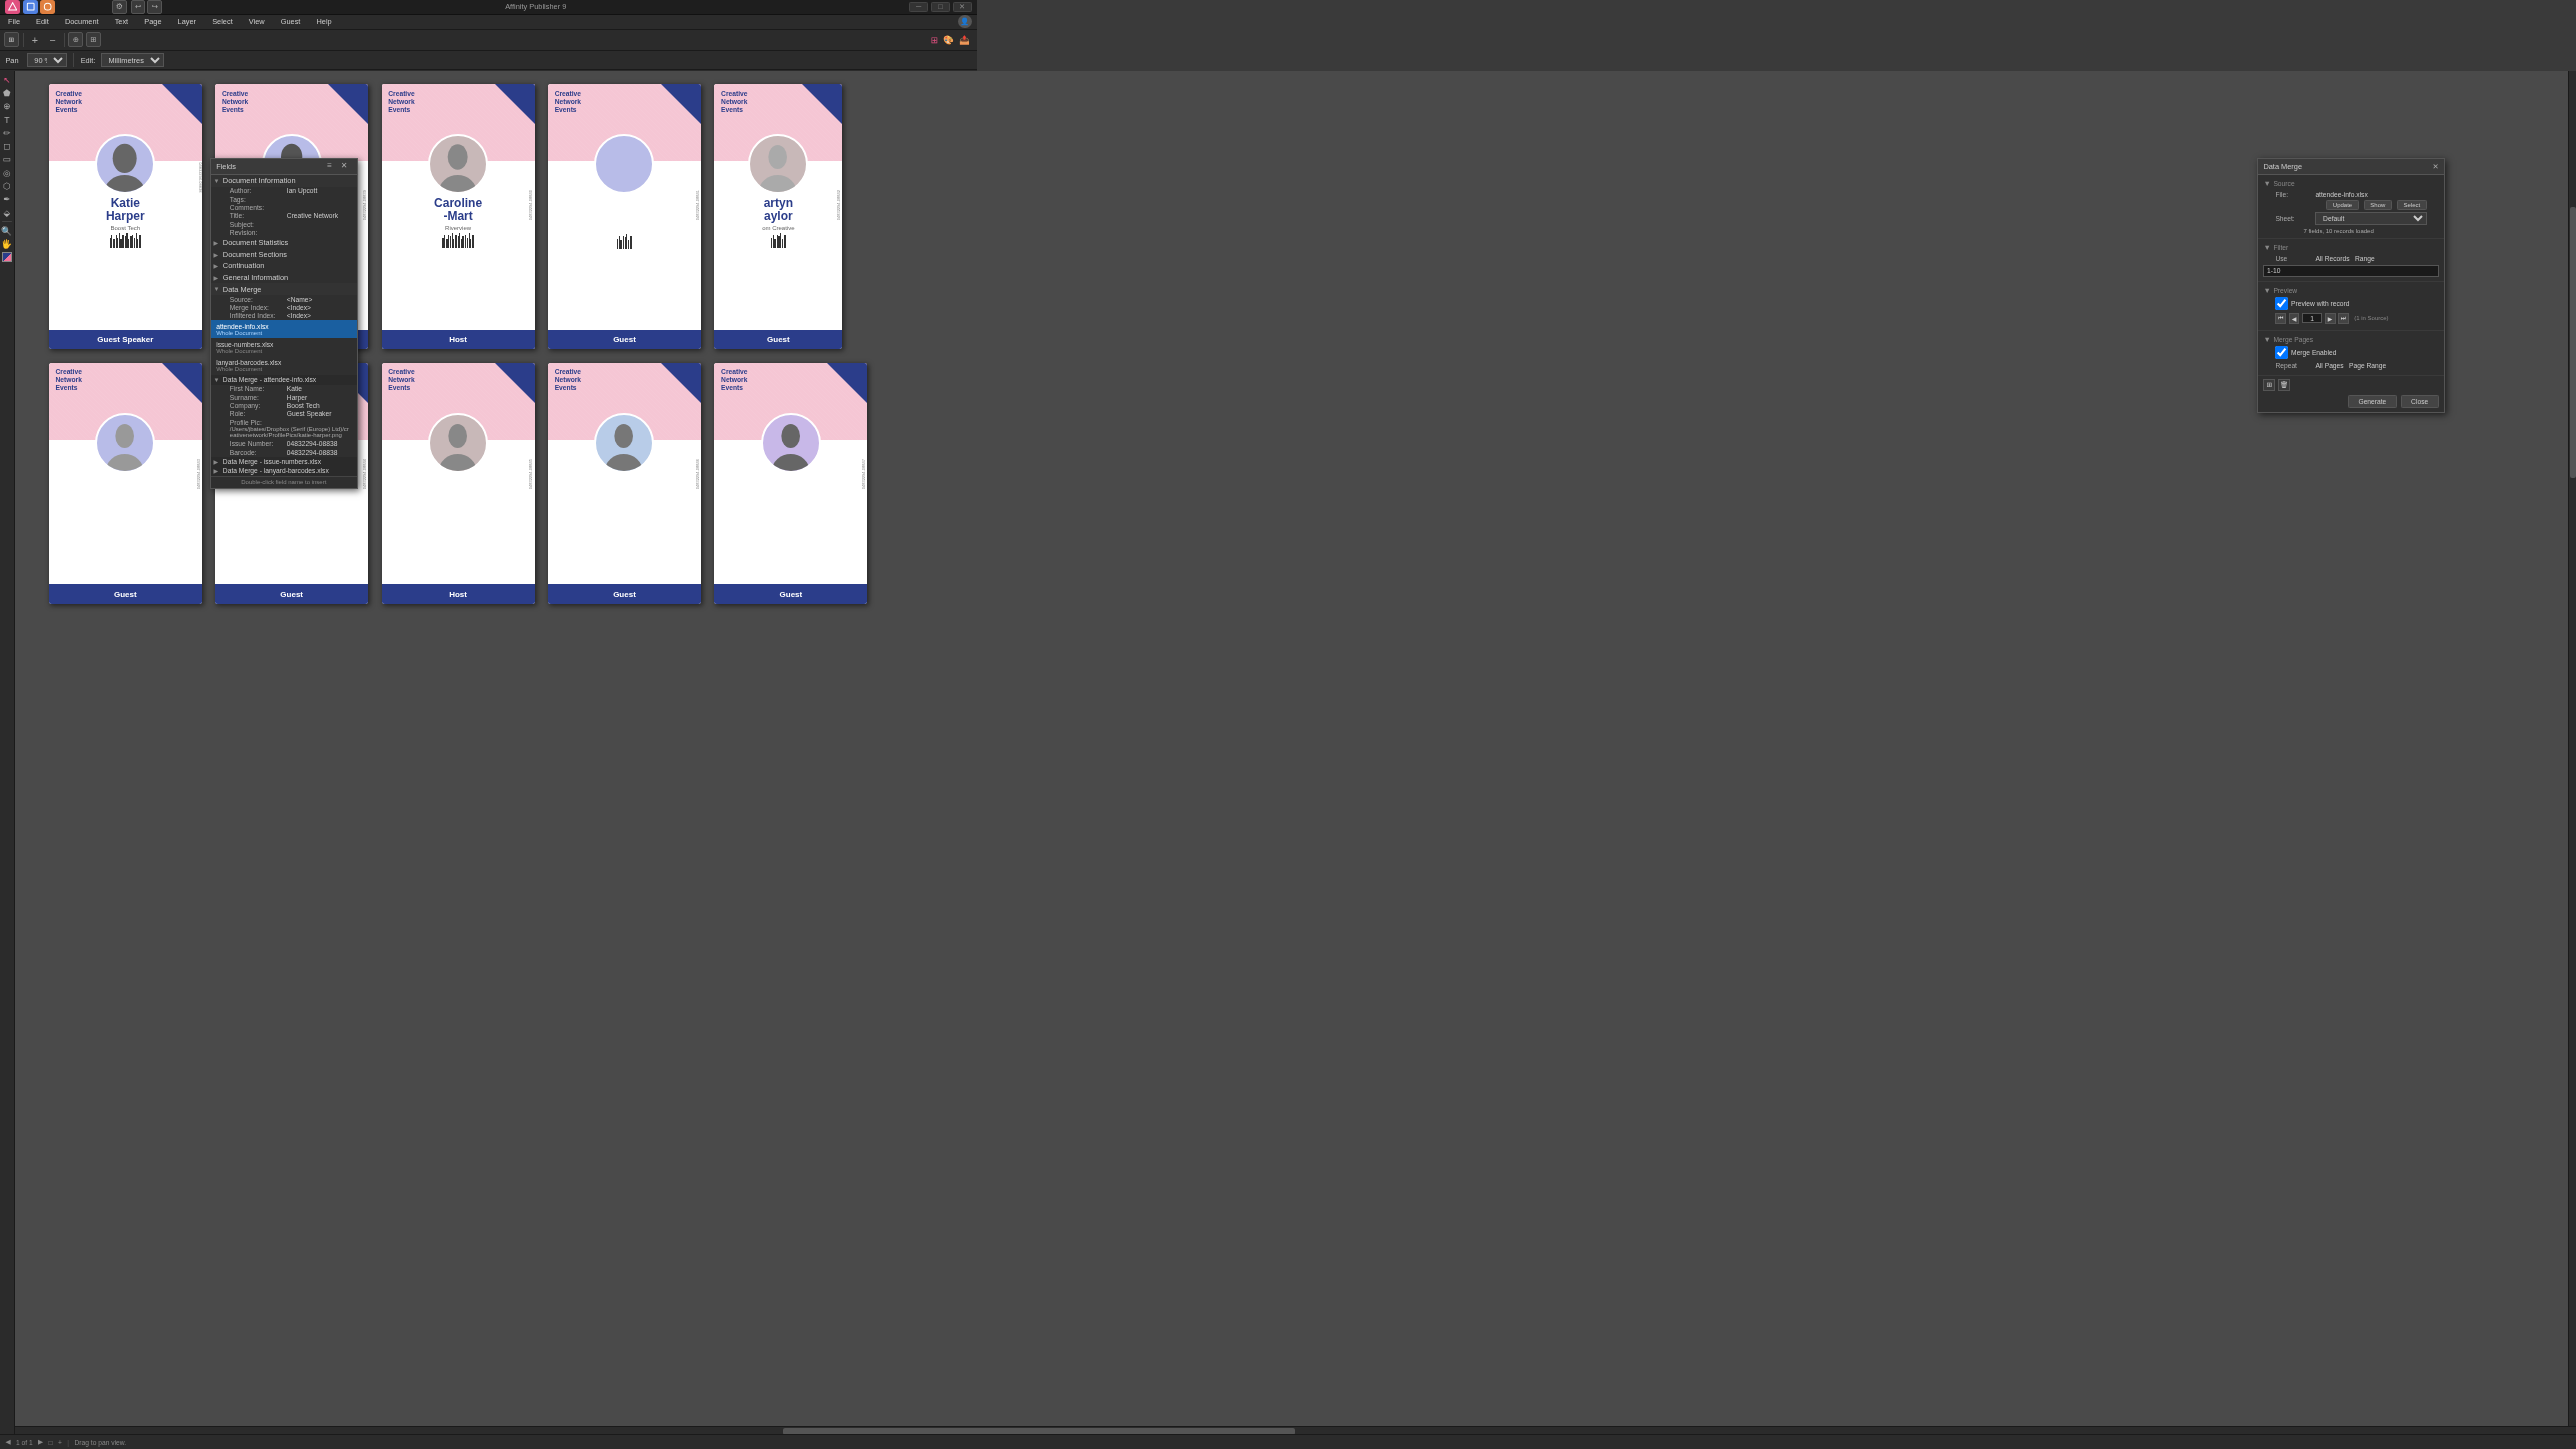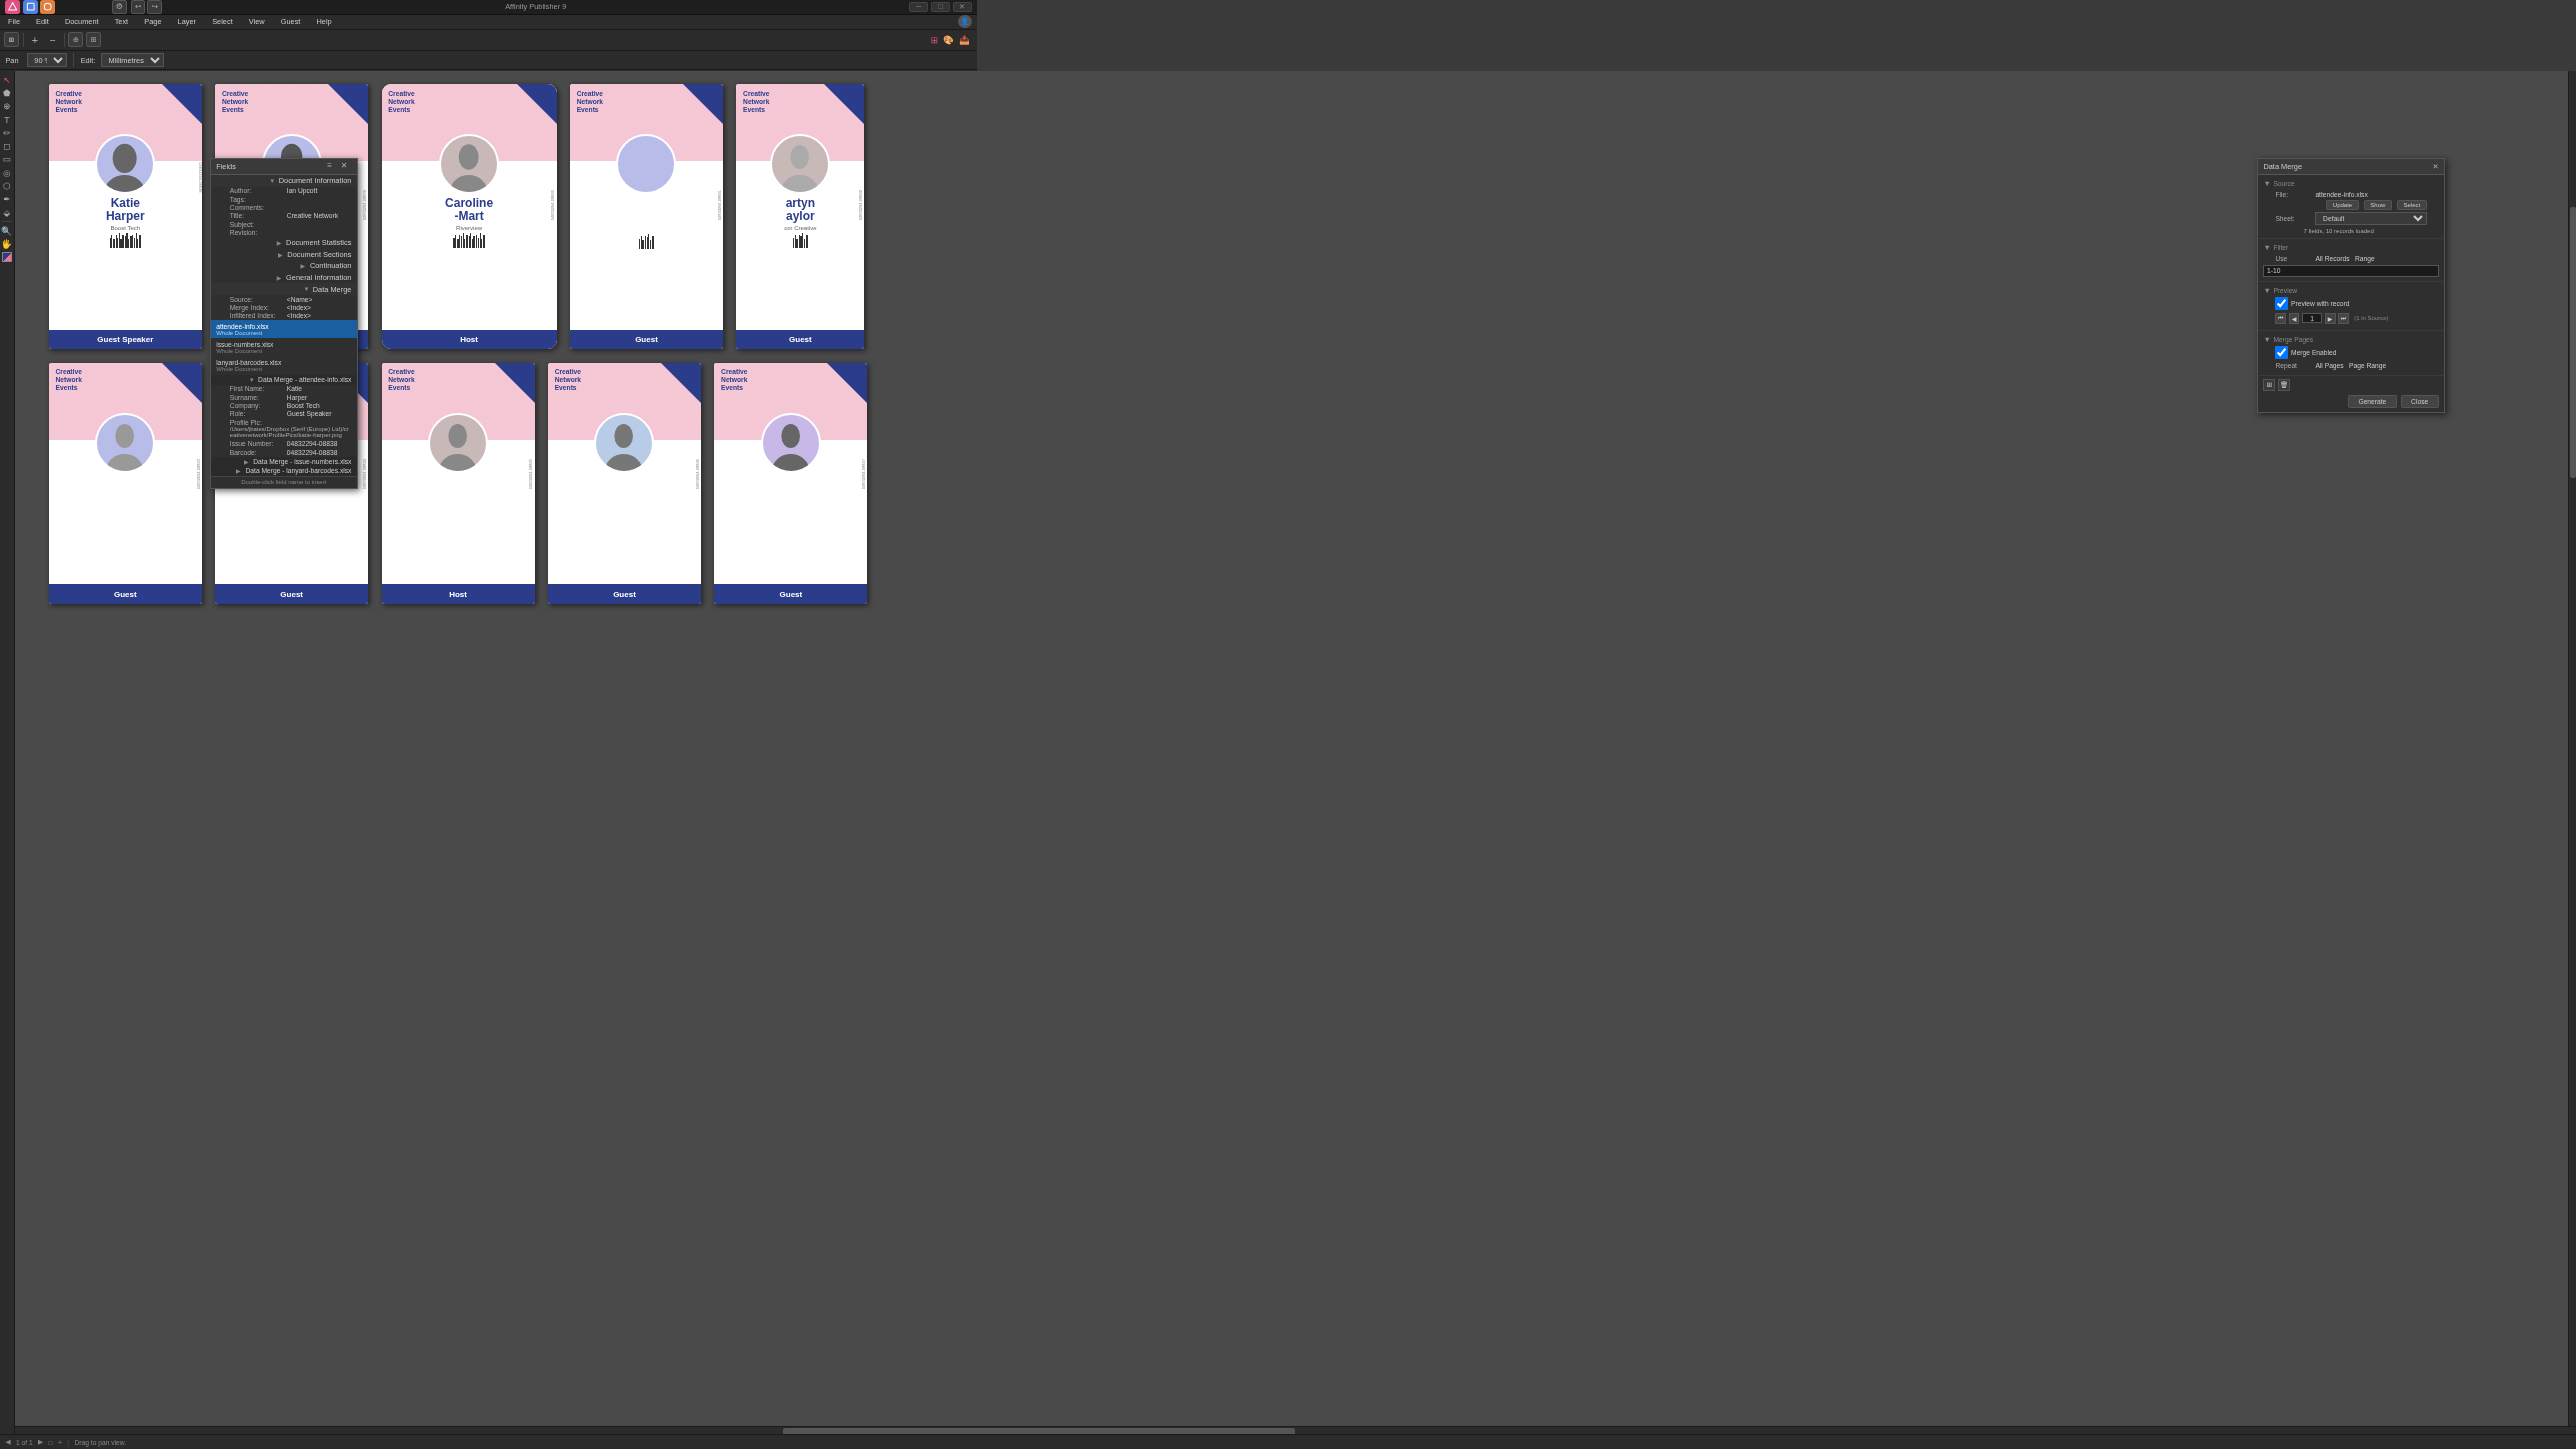--- a/index.html
+++ b/index.html
@@ -30,21 +30,21 @@
 
     
     #canvas { position: absolute; left: 14.8px; top: 71px; right: 0; bottom: 14.8px; background: #4a4a4a; overflow: hidden; }
 
     
     #fields-panel { position: absolute; left: 195px; top: 87px; width: 148px; background: #2f2f2f; border: 0.7px solid #555; box-shadow: 2px 2px 6.7px rgba(0,0,0,0.6); z-index: 100; }
     .panel-header { background: #3a3a3a; height: 16px; display: flex; align-items: center; justify-content: space-between; padding: 0 5.4px; border-bottom: 0.7px solid #555; font-size: 7.4px; color: #ccc; cursor: move; }
     .panel-header-btns { display: flex; gap: 2.7px; }
     .panel-icon-btn { width: 10.7px; height: 10.7px; cursor: pointer; color: #aaa; font-size: 8px; }
     .panel-tree-item { padding: 1.3px 5.4px 1.3px 10.7px; font-size: 7.4px; color: #ccc; cursor: pointer; display: flex; align-items: center; gap: 2.7px; }
-    .panel-tree-item.expandable { padding-left: 2.7px; justify-content: flex-end; }
+    .panel-tree-item.expandable { padding-left: 2.7px; }
     .panel-tree-item .arrow { color: #888; font-size: 6px; width: 6.7px; }
     .panel-leaf { padding: 0.7px 5.4px 0.7px 19px; font-size: 7.4px; color: #ccc; display: flex; align-items: center; }
     .panel-leaf-label { color: #aaa; min-width: 57px; font-size: 6.7px; }
     .panel-leaf-value { color: #ccc; font-size: 6.7px; }
     .panel-footer { padding: 2.7px 5.4px; font-size: 6px; color: #888; border-top: 0.7px solid #444; text-align: center; }
 
     
     .source-item { padding: 2.7px 5.4px; font-size: 6.7px; cursor: pointer; }
     .source-item.selected { background: #1a5fa0; color: white; }
     .source-item .sub { font-size: 6px; color: #888; }
@@ -285,21 +285,21 @@
             <div style="width:1.3px;height:10.7px;background:#333;"></div>
             <div style="width:0.7px;height:14.8px;background:#333;"></div>
             <div style="width:1.3px;height:9.4px;background:#333;"></div>
             <div style="width:2px;height:13.4px;background:#333;"></div>
         </div>
       </div>
       <div style="background:#2b3d8a;color:white;text-align:center;padding:5.4px;font-size:8px;font-weight:bold;position:absolute;bottom:0;left:0;right:0;">Guest</div>
       <div style="position:absolute;right:1.3px;top:40%;font-size:4px;color:#888;white-space:nowrap;writing-mode:vertical-lr;transform:rotate(180deg);">04832294-08839</div>
     </div>
 
-    <div style="width:175px;height:265px;background:white;border-radius:9px;overflow:hidden;position:relative;box-shadow:1.3px 1.3px 5.4px rgba(0,0,0,0.5);">
+    <div style="width:153px;height:265px;background:white;border-radius:2px;overflow:hidden;position:relative;box-shadow:1.3px 1.3px 5.4px rgba(0,0,0,0.5);">
       <div style="background:#f5c6d4;height:77px;position:relative;overflow:hidden;">
         <div class="squiggle-pattern"></div>
         <div style="position:absolute;top:0;right:0;width:0;height:0;border-style:solid;border-width:0 40px 40px 0;border-color:transparent #2b3d8a transparent transparent;"></div>
         <div style="position:relative;z-index:2;padding:5.4px 6.7px 0;">
           <div style="color:#2b3d8a;font-size:6.7px;font-weight:900;line-height:1.2;">Creative<br>Network<br>Events</div>
         </div>
       </div>
       <div style="display:flex;justify-content:center;margin-top:-27px;position:relative;z-index:3;">
         <div style="width:60px;height:60px;border-radius:50%;background:#c8b8b8;border:2px solid white;overflow:hidden;display:flex;align-items:flex-end;justify-content:center;">
           <svg width="50" height="54" viewBox="0 0 75 80">

